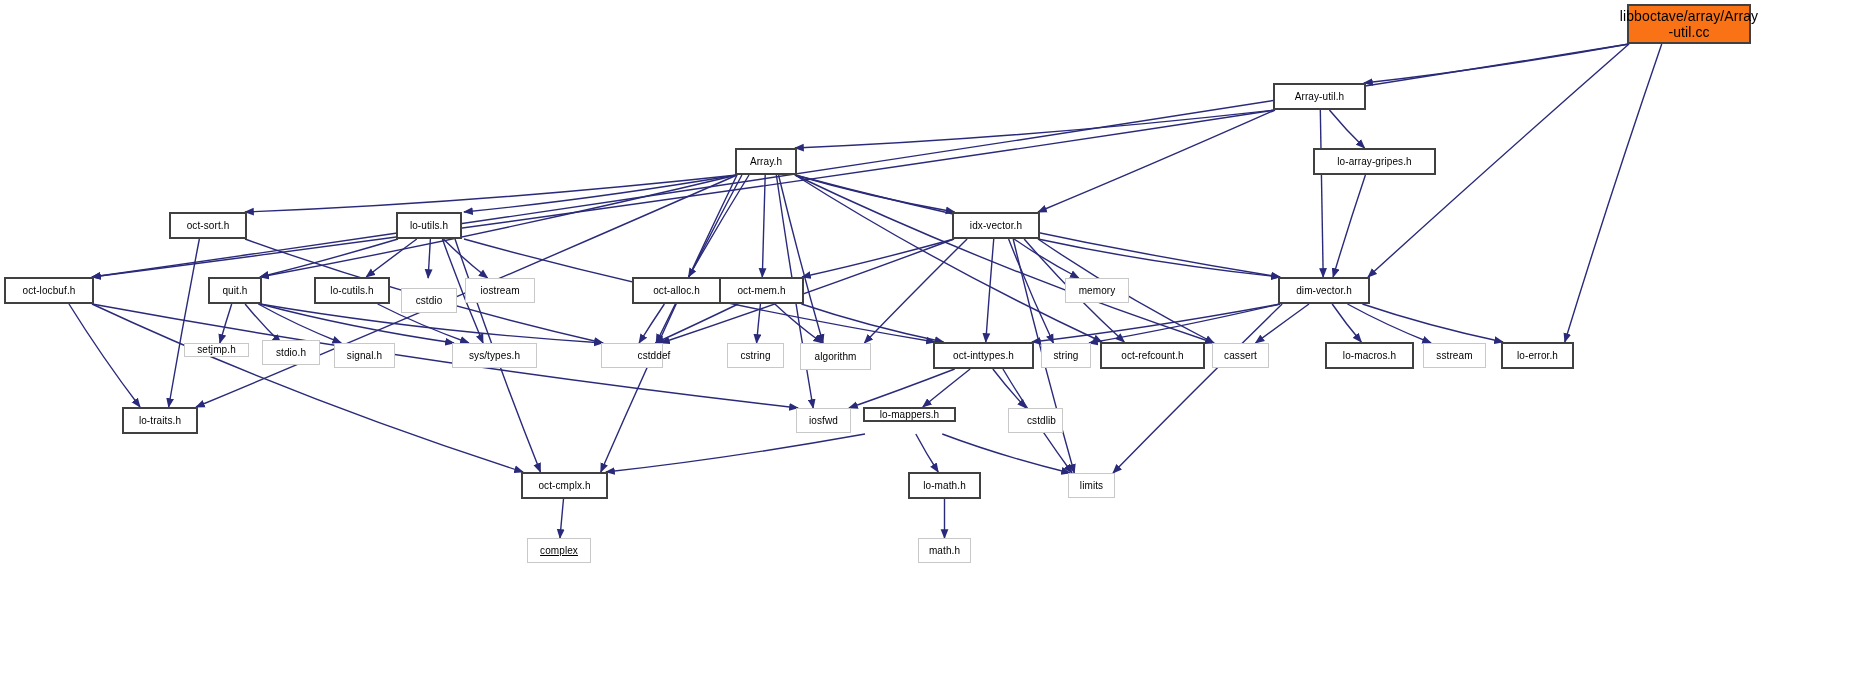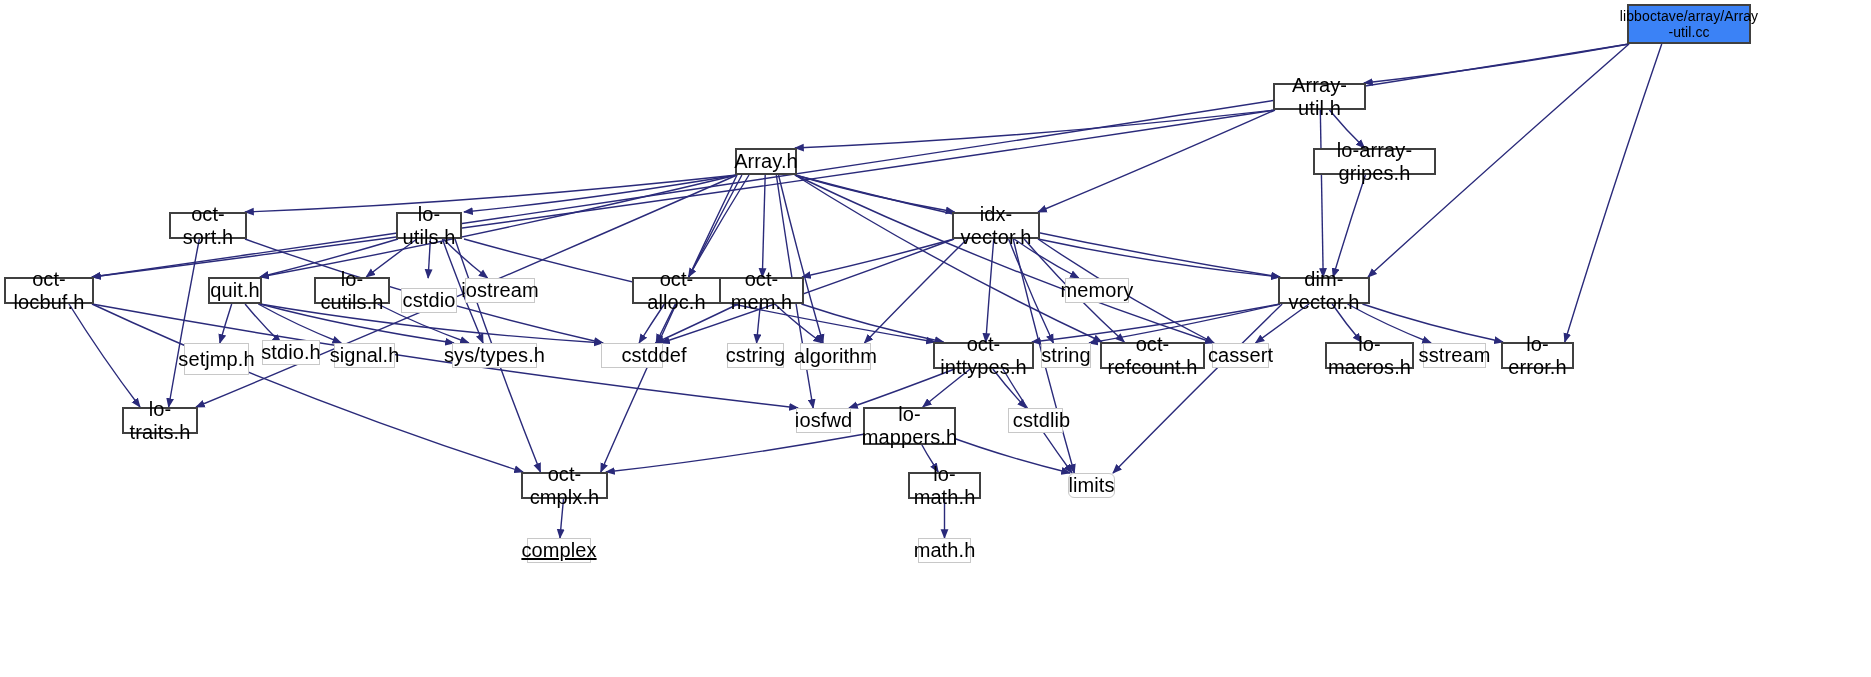--- a/index.html
+++ b/index.html
@@ -26,38 +26,38 @@
   }
   .node {
     position: absolute;
     box-sizing: border-box;
     display: flex;
     align-items: center;
     justify-content: center;
     text-align: center;
     background: #ffffff;
     color: #000000;
-    font-size: 20px;
+    font-size: 10px;
     line-height: 1.15;
     letter-spacing: 0.1px;
     white-space: pre-line;
     z-index: 5;
   }
   
   .node.sys {
     border: 1px solid #c8c8c8;
   }
   
   .node.hdr {
     border: 2px solid #404040;
   }
   
   .node.root {
     border: 2px solid #404040;
-    background: #3b82f6;
+    background: #f97316;
     font-size: 14px;
   }
 </style>
 </head>
 <body>
 
 <div id="graph">
 
   <svg id="edges" viewBox="0 0 1871 677" xmlns="http://www.w3.org/2000/svg">
     <defs>
@@ -153,37 +153,37 @@
       <div class="node hdr" style="left: 396px; top: 212px; width: 66px; height: 27px;">lo-utils.h</div>
       <div class="node hdr" style="left: 4px; top: 277px; width: 90px; height: 27px;">oct-locbuf.h</div>
       <div class="node hdr" style="left: 208px; top: 277px; width: 54px; height: 27px;">quit.h</div>
       <div class="node hdr" style="left: 314px; top: 277px; width: 76px; height: 27px;">lo-cutils.h</div>
       <div class="node sys" style="left: 401px; top: 278px; width: 56px; height: 25px; margin-top: 10px;">cstdio</div>
       <div class="node sys" style="left: 465px; top: 278px; width: 70px; height: 25px;">iostream</div>
       <div class="node hdr" style="left: 632px; top: 277px; width: 89px; height: 27px;">oct-alloc.h</div>
       <div class="node hdr" style="left: 719px; top: 277px; width: 85px; height: 27px;">oct-mem.h</div>
       <div class="node sys" style="left: 1065px; top: 278px; width: 64px; height: 25px;">memory</div>
       <div class="node hdr" style="left: 1278px; top: 277px; width: 92px; height: 27px;">dim-vector.h</div>
-      <div class="node sys" style="left: 184px; top: 343px; width: 65px; height: 32px;">setjmp.h</div>
+      <div class="node sys" style="left: 184px; top: 343px; width: 65px; height: 14px;">setjmp.h</div>
       <div class="node sys" style="left: 262px; top: 340px; width: 58px; height: 25px;">stdio.h</div>
       <div class="node sys" style="left: 334px; top: 343px; width: 61px; height: 25px;">signal.h</div>
       <div class="node sys" style="left: 452px; top: 343px; width: 85px; height: 25px;">sys/types.h</div>
       <div class="node sys" style="left: 601px; top: 343px; width: 62px; height: 25px; padding-left: 44px;">cstddef</div>
       <div class="node sys" style="left: 727px; top: 343px; width: 57px; height: 25px;">cstring</div>
       <div class="node sys" style="left: 800px; top: 343px; width: 71px; height: 27px;">algorithm</div>
       <div class="node hdr" style="left: 933px; top: 342px; width: 101px; height: 27px;">oct-inttypes.h</div>
       <div class="node sys" style="left: 1041px; top: 343px; width: 50px; height: 25px;">string</div>
       <div class="node hdr" style="left: 1100px; top: 342px; width: 105px; height: 27px;">oct-refcount.h</div>
       <div class="node sys" style="left: 1212px; top: 343px; width: 57px; height: 25px;">cassert</div>
       <div class="node hdr" style="left: 1325px; top: 342px; width: 89px; height: 27px;">lo-macros.h</div>
       <div class="node sys" style="left: 1423px; top: 343px; width: 63px; height: 25px;">sstream</div>
       <div class="node hdr" style="left: 1501px; top: 342px; width: 73px; height: 27px;">lo-error.h</div>
       <div class="node hdr" style="left: 122px; top: 407px; width: 76px; height: 27px;">lo-traits.h</div>
       <div class="node sys" style="left: 796px; top: 408px; width: 55px; height: 25px;">iosfwd</div>
-      <div class="node hdr" style="left: 863px; top: 407px; width: 93px; height: 38px;">lo-mappers.h</div>
+      <div class="node hdr" style="left: 863px; top: 407px; width: 93px; height: 15px;">lo-mappers.h</div>
       <div class="node sys" style="left: 1008px; top: 408px; width: 55px; height: 25px; padding-left: 12px;">cstdlib</div>
       <div class="node hdr" style="left: 521px; top: 472px; width: 87px; height: 27px;">oct-cmplx.h</div>
       <div class="node hdr" style="left: 908px; top: 472px; width: 73px; height: 27px;">lo-math.h</div>
-      <div class="node sys" style="left: 1068px; top: 473px; width: 47px; height: 25px; border-radius: 6px;">limits</div>
+      <div class="node sys" style="left: 1068px; top: 473px; width: 47px; height: 25px;">limits</div>
       <div class="node sys" style="left: 527px; top: 538px; width: 64px; height: 25px; text-decoration: underline;">complex</div>
       <div class="node sys" style="left: 918px; top: 538px; width: 53px; height: 25px;">math.h</div>
     </div>
 </div>
 
 </body></html>

